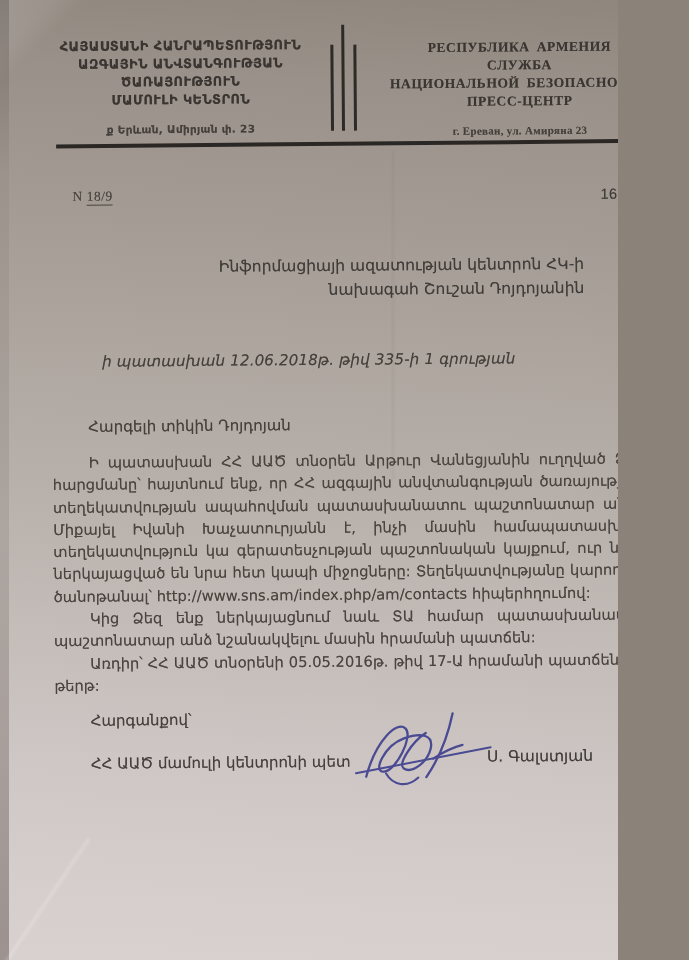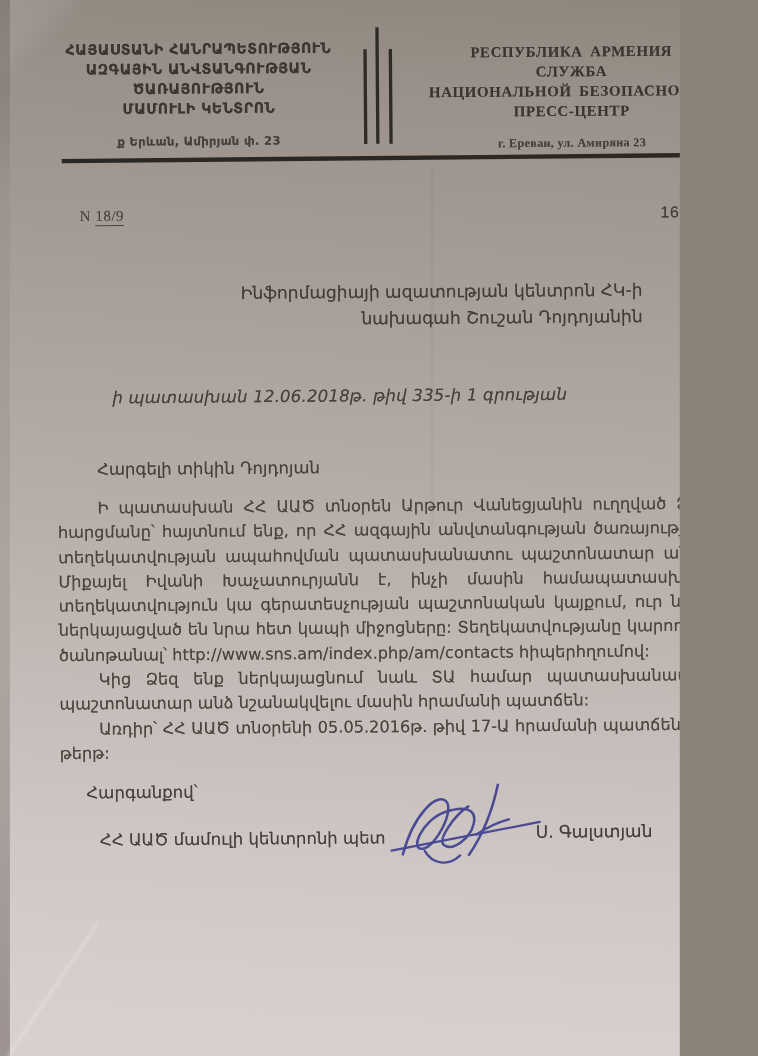--- a/index.html
+++ b/index.html
@@ -62,21 +62,21 @@
   .subject{position:absolute;left:0;top:351px;width:100%;text-align:center;
     font-style:italic;font-size:15px;letter-spacing:0.2px;color:#45403c;}
 
   
   .salutation{position:absolute;left:88px;top:416px;font-size:15px;color:#45403c;}
   .body-text{position:absolute;left:52px;top:450px;width:592px;
     font-size:14.7px;line-height:22.3px;text-align:justify;color:#49443f;}
   .body-text p{margin:0;text-indent:36px;}
 
   
-  .valediction{position:absolute;left:76px;top:710px;font-size:15px;color:#45403c;}
+  .valediction{position:absolute;left:88px;top:710px;font-size:15px;color:#45403c;}
   .signer-title{position:absolute;left:88px;top:753px;font-size:15px;color:#45403c;}
   .signer-name{position:absolute;left:484px;top:749px;font-size:15.5px;color:#413d3a;text-align:right;}
   .signature{position:absolute;left:348px;top:708px;width:150px;height:92px;
     transform:rotate(-3deg);opacity:0.9;}
 </style>
 </head>
 <body>
 
 <div class="photo">
   <div class="corner-fold-tl"></div>

